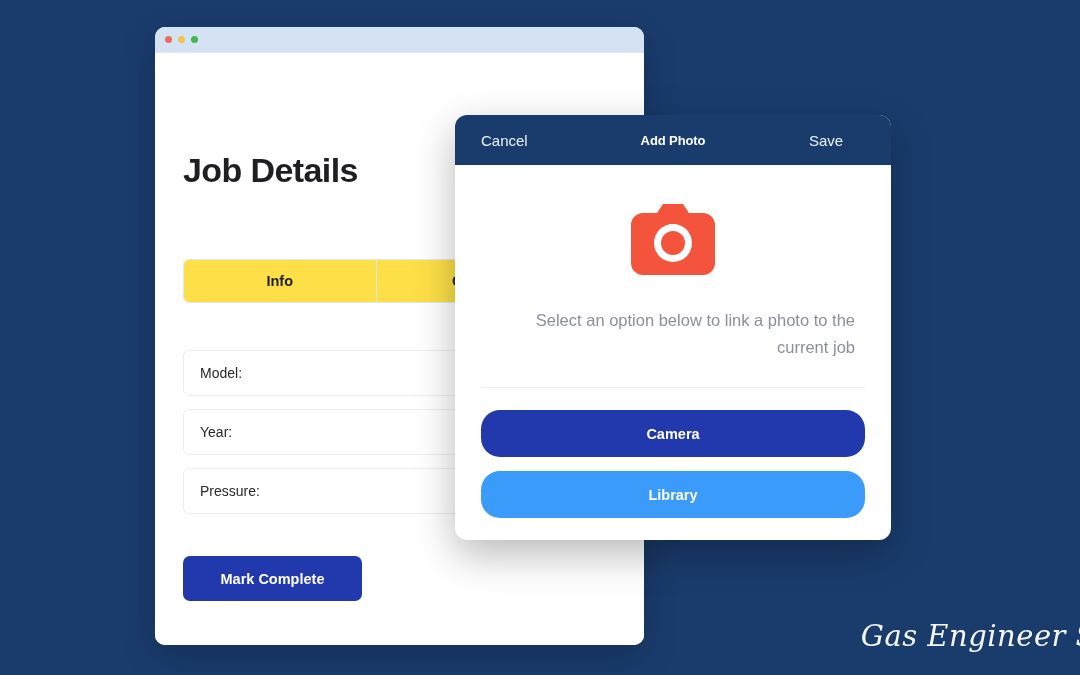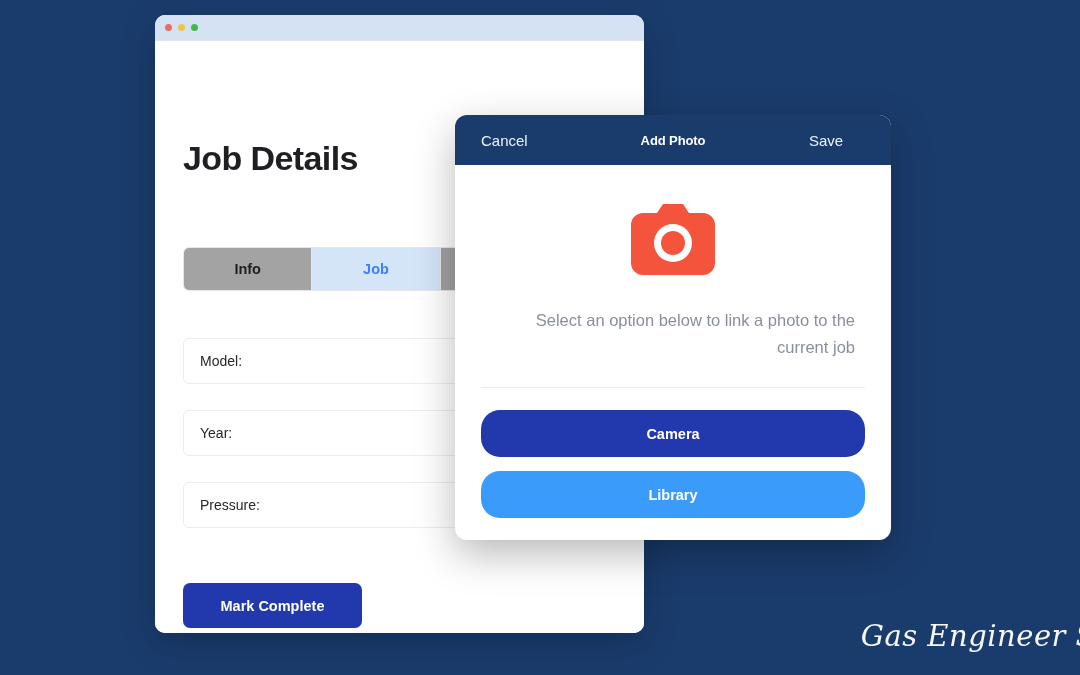--- a/index.html
+++ b/index.html
@@ -14,21 +14,21 @@
   body {
     font-family: "Liberation Sans", sans-serif;
     background: #1a3c6d;
     position: relative;
   }
 
   
   .browser-window {
     position: absolute;
     left: 155px;
-    top: 15px;
+    top: 27px;
     width: 489px;
     height: 618px;
     background: #ffffff;
     border-radius: 10px;
     box-shadow: 0 10px 34px rgba(0,0,0,0.22);
     overflow: hidden;
   }
 
   .titlebar {
     height: 26px;
@@ -74,39 +74,39 @@
     width: 386px;
   }
 
   .tab {
     flex: 1;
     text-align: center;
     padding: 13px 0;
     font-size: 14.5px;
     font-weight: 700;
     color: #1f1f23;
-    background: #a3a3a3;
+    background: #fde047;
     border-right: 1px solid #e4e7ec;
     cursor: pointer;
   }
   .tab:last-child { border-right: none; }
   .tab.is-active {
     background: #d4e5f8;
     color: #3b82f6;
   }
 
   
   .form-list { margin-top: 47px; }
 
   .field {
     border: 1px solid #ececf0;
     border-radius: 6px;
     background: #ffffff;
     padding: 14px 16px;
-    margin-bottom: 26px;
+    margin-bottom: 13px;
     font-size: 14px;
     color: #27272c;
     width: 386px;
   }
 
   
   .mark-complete-btn {
     margin-top: 29px;
     width: 179px;
     height: 45px;
@@ -224,21 +224,20 @@
     <span class="dot dot-yellow"></span>
     <span class="dot dot-green"></span>
   </div>
 
   <div class="browser-body">
 
     <h1 class="page-title">Job Details</h1>
 
     <div class="tabs">
       <div class="tab">Info</div>
-      <div class="tab is-active">Job</div>
       <div class="tab">Client</div>
     </div>
 
     <div class="form-list">
       <div class="field">Model:</div>
       <div class="field">Year:</div>
       <div class="field">Pressure:</div>
     </div>
 
     <button class="mark-complete-btn">Mark Complete</button>

